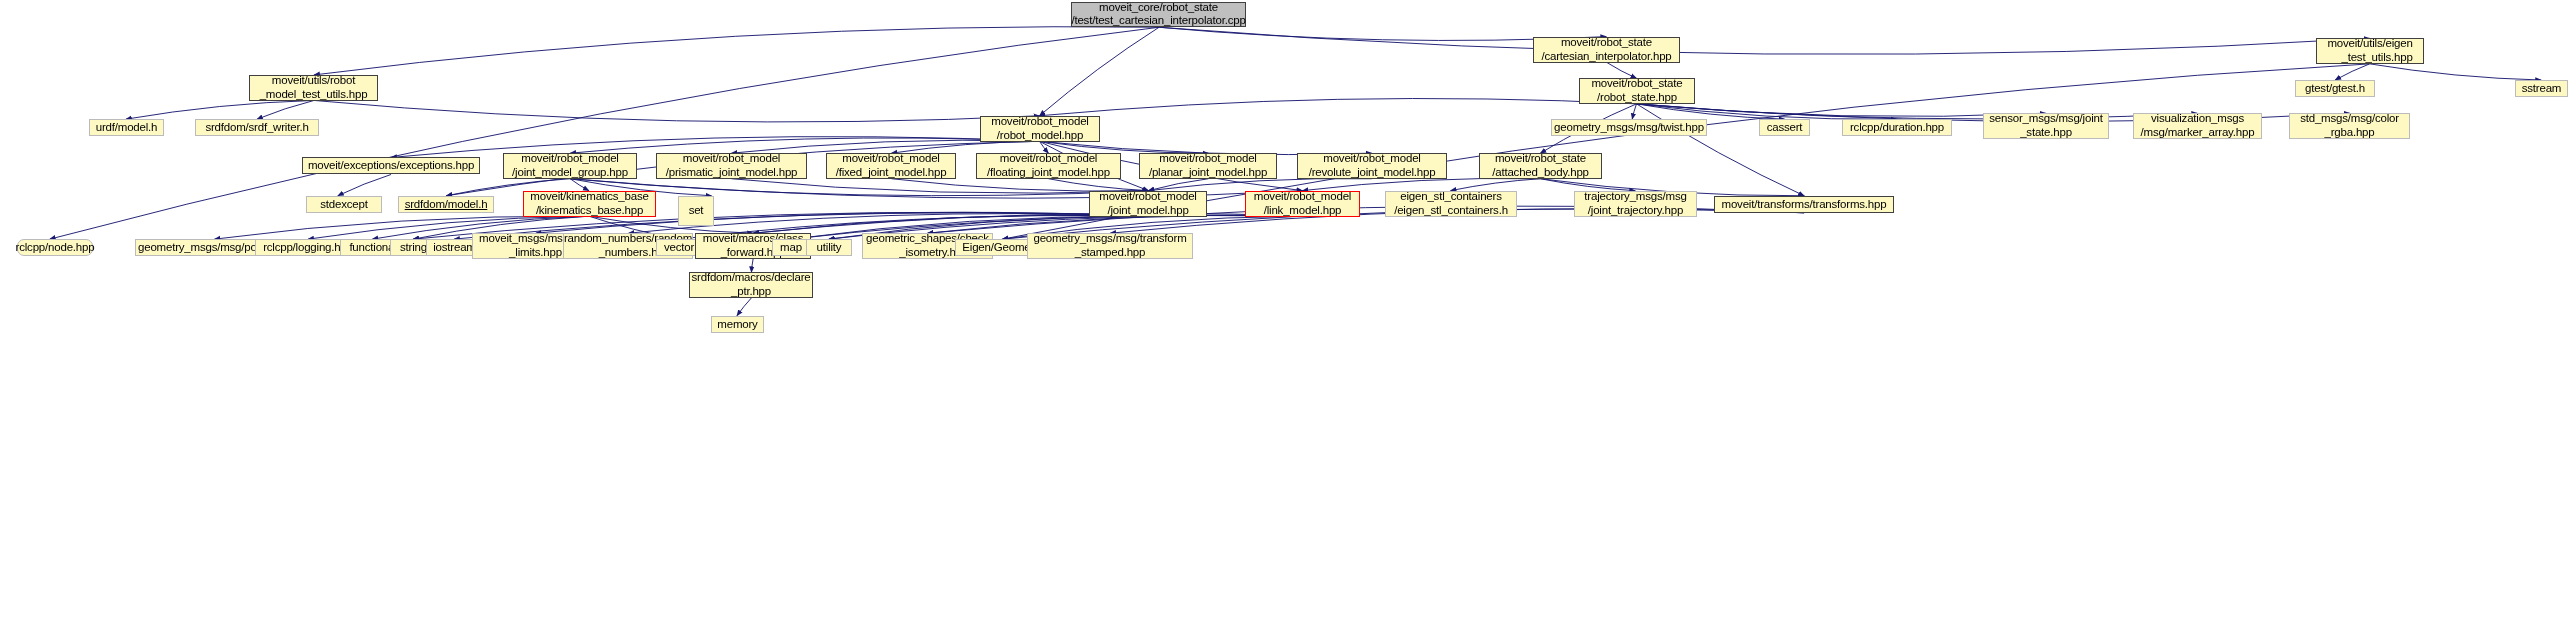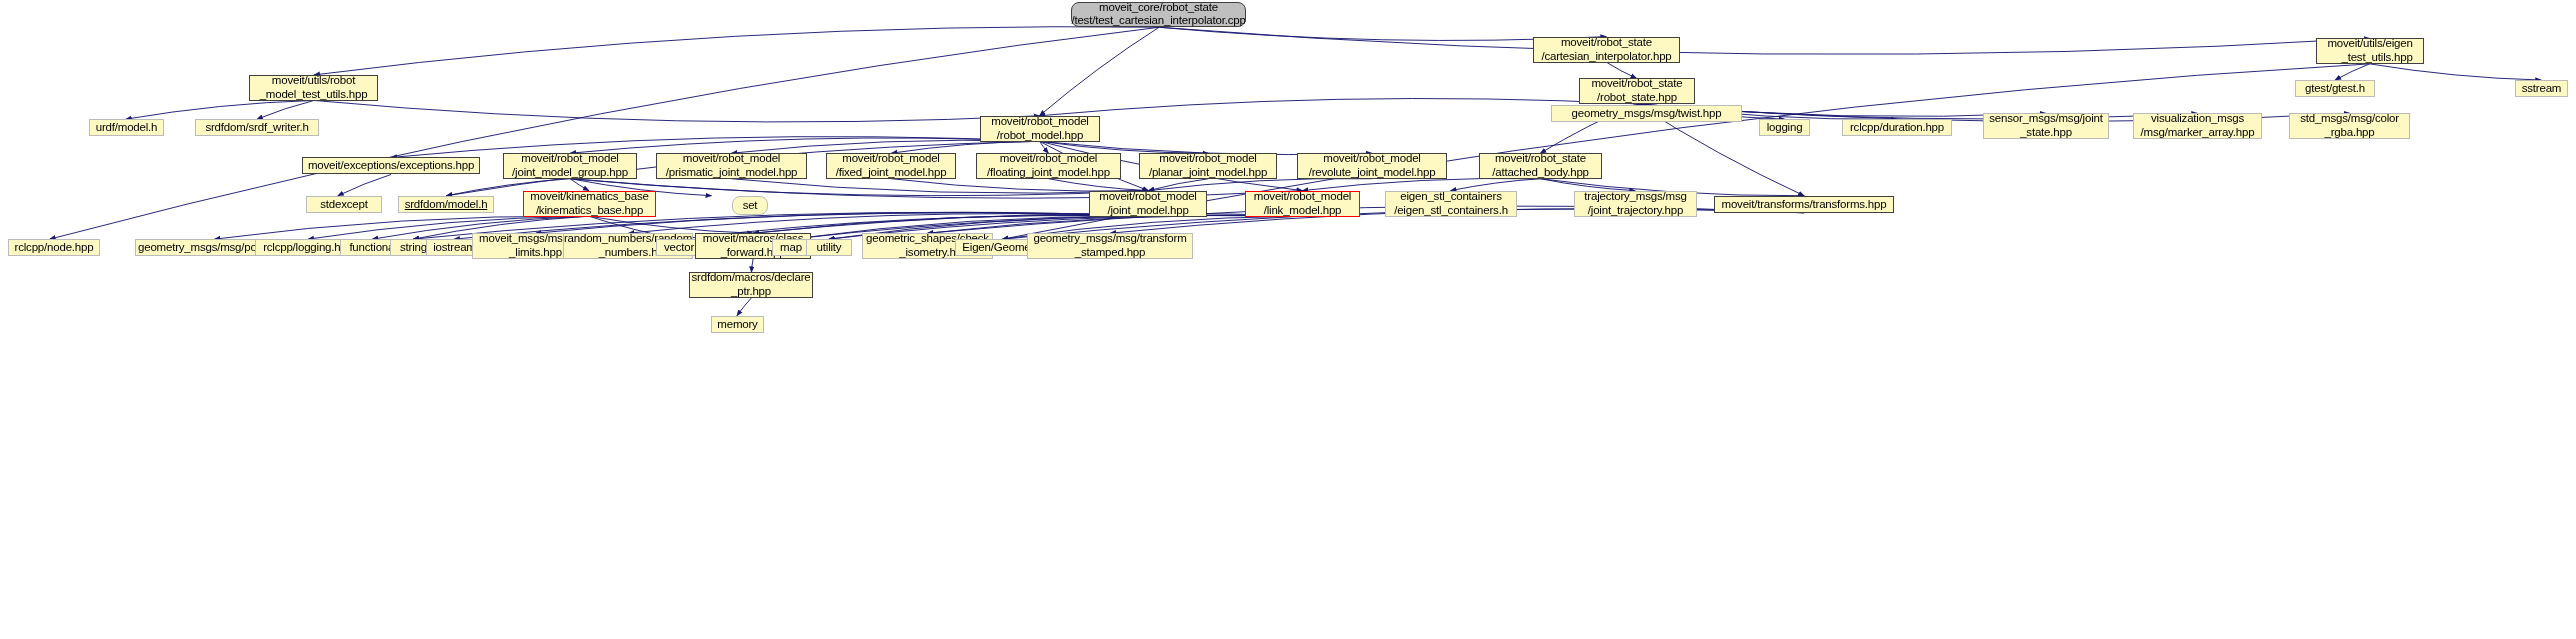--- a/index.html
+++ b/index.html
@@ -125,38 +125,38 @@
       <path d="M 1530.5 254 Q 1251.305 248.0225 974 281" fill="none" stroke="#191970" stroke-width="1.1" marker-end="url(#arrow)"></path>
       <path d="M 1530.5 254 Q 1309.55 248.5825 1090 274" fill="none" stroke="#191970" stroke-width="1.1" marker-end="url(#arrow)"></path>
       <path d="M 1530.5 254 Q 1353.305 255.1625 1178 281" fill="none" stroke="#191970" stroke-width="1.1" marker-end="url(#arrow)"></path>
       <path d="M 1530.5 254 Q 1207.05 241.4075 885 274" fill="none" stroke="#191970" stroke-width="1.1" marker-end="url(#arrow)"></path>
       <path d="M 2120 250 Q 1647.915 232.53 1178 281" fill="none" stroke="#191970" stroke-width="1.1" marker-end="url(#arrow)"></path>
       <path d="M 2120 250 Q 1711.41 233.45749999999998 1304.5 274" fill="none" stroke="#191970" stroke-width="1.1" marker-end="url(#arrow)"></path>
       <path d="M 2120 250 Q 1604.16 225.95 1090 274" fill="none" stroke="#191970" stroke-width="1.1" marker-end="url(#arrow)"></path>
       <path d="M 885 304 Q 883.44 311.93 883 320" fill="none" stroke="#191970" stroke-width="1.1" marker-end="url(#arrow)"></path>
       <path d="M 883 350 Q 873.765 359.905 866 371" fill="none" stroke="#191970" stroke-width="1.1" marker-end="url(#arrow)"></path>
     </svg>
-<div class="node root" style="left: 1071px; top: 1.7px; width: 175px; height: 25.5px; border-radius: 8px;">moveit_core/robot_state
+<div class="node root" style="left: 1071px; top: 1.7px; width: 175px; height: 25.5px;">moveit_core/robot_state
 /test/test_cartesian_interpolator.cpp</div>
     <div class="node strong" style="left: 1533px; top: 37px; width: 147px; height: 25.5px;">moveit/robot_state
 /cartesian_interpolator.hpp</div>
     <div class="node strong" style="left: 2316px; top: 38px; width: 108px; height: 25.5px; text-align: right;">moveit/utils/eigen
 _test_utils.hpp</div>
     <div class="node " style="left: 2295px; top: 80px; width: 80px; height: 17px;">gtest/gtest.h</div>
     <div class="node " style="left: 2515px; top: 80px; width: 53px; height: 17px;">sstream</div>
     <div class="node strong" style="left: 249px; top: 75px; width: 129px; height: 25.5px;">moveit/utils/robot
 _model_test_utils.hpp</div>
     <div class="node strong" style="left: 1579px; top: 78px; width: 116px; height: 25.5px;">moveit/robot_state
 /robot_state.hpp</div>
     <div class="node " style="left: 89px; top: 119px; width: 75px; height: 17px;">urdf/model.h</div>
     <div class="node " style="left: 195px; top: 119px; width: 124px; height: 17px;">srdfdom/srdf_writer.h</div>
     <div class="node strong" style="left: 980px; top: 116px; width: 120px; height: 25.5px;">moveit/robot_model
 /robot_model.hpp</div>
-    <div class="node " style="left: 1551px; top: 105px; width: 191px; height: 17px;">geometry_msgs/msg/twist.hpp</div>
-    <div class="node " style="left: 1759px; top: 119px; width: 51px; height: 17px;">logging</div>
+    <div class="node " style="left: 1551px; top: 119px; width: 156px; height: 17px;">geometry_msgs/msg/twist.hpp</div>
+    <div class="node " style="left: 1759px; top: 119px; width: 51px; height: 17px;">cassert</div>
     <div class="node " style="left: 1842px; top: 119px; width: 110px; height: 17px;">rclcpp/duration.hpp</div>
     <div class="node " style="left: 1983px; top: 113px; width: 126px; height: 25.5px;">sensor_msgs/msg/joint
 _state.hpp</div>
     <div class="node " style="left: 2133px; top: 113px; width: 129px; height: 25.5px;">visualization_msgs
 /msg/marker_array.hpp</div>
     <div class="node " style="left: 2289px; top: 113px; width: 121px; height: 25.5px;">std_msgs/msg/color
 _rgba.hpp</div>
     <div class="node strong" style="left: 302px; top: 157px; width: 178px; height: 17px;">moveit/exceptions/exceptions.hpp</div>
     <div class="node strong" style="left: 503px; top: 153px; width: 134px; height: 25.5px;">moveit/robot_model
 /joint_model_group.hpp</div>
@@ -169,31 +169,31 @@
     <div class="node strong" style="left: 1139px; top: 153px; width: 138px; height: 25.5px;">moveit/robot_model
 /planar_joint_model.hpp</div>
     <div class="node strong" style="left: 1297px; top: 153px; width: 150px; height: 25.5px;">moveit/robot_model
 /revolute_joint_model.hpp</div>
     <div class="node strong" style="left: 1479px; top: 153px; width: 123px; height: 25.5px;">moveit/robot_state
 /attached_body.hpp</div>
     <div class="node " style="left: 306px; top: 196px; width: 76px; height: 17px;">stdexcept</div>
     <div class="node " style="left: 398px; top: 196px; width: 96px; height: 17px; text-decoration: underline;">srdfdom/model.h</div>
     <div class="node red" style="left: 523px; top: 191px; width: 133px; height: 25.5px;">moveit/kinematics_base
 /kinematics_base.hpp</div>
-    <div class="node " style="left: 732px; top: 196px; width: 36px; height: 19px; border-radius: 8px;">set</div>
+    <div class="node " style="left: 678px; top: 196px; width: 36px; height: 30px;">set</div>
     <div class="node strong" style="left: 1089px; top: 191px; width: 118px; height: 25.5px;">moveit/robot_model
 /joint_model.hpp</div>
     <div class="node red" style="left: 1245px; top: 191px; width: 115px; height: 25.5px;">moveit/robot_model
 /link_model.hpp</div>
     <div class="node " style="left: 1385px; top: 191px; width: 132px; height: 25.5px;">eigen_stl_containers
 /eigen_stl_containers.h</div>
     <div class="node " style="left: 1574px; top: 191px; width: 123px; height: 25.5px;">trajectory_msgs/msg
 /joint_trajectory.hpp</div>
     <div class="node strong" style="left: 1714px; top: 196px; width: 180px; height: 17px;">moveit/transforms/transforms.hpp</div>
-    <div class="node " style="left: 8px; top: 239px; width: 92px; height: 17px;">rclcpp/node.hpp</div>
+    <div class="node " style="left: 17px; top: 239px; width: 76px; height: 17px; border-radius: 7px;">rclcpp/node.hpp</div>
     <div class="node " style="left: 135px; top: 239px; width: 158px; height: 17px;">geometry_msgs/msg/pose.hpp</div>
     <div class="node " style="left: 255px; top: 239px; width: 106px; height: 17px;">rclcpp/logging.hpp</div>
     <div class="node " style="left: 340px; top: 239px; width: 66px; height: 17px;">functional</div>
     <div class="node " style="left: 390px; top: 239px; width: 47px; height: 17px;">string</div>
     <div class="node " style="left: 426px; top: 239px; width: 57px; height: 17px;">iostream</div>
     <div class="node " style="left: 472px; top: 233px; width: 127px; height: 25.5px;">moveit_msgs/msg/joint
 _limits.hpp</div>
     <div class="node " style="left: 563px; top: 233px; width: 130px; height: 25.5px;">random_numbers/random
 _numbers.h</div>
     <div class="node " style="left: 656px; top: 239px; width: 46px; height: 17px;">vector</div>

